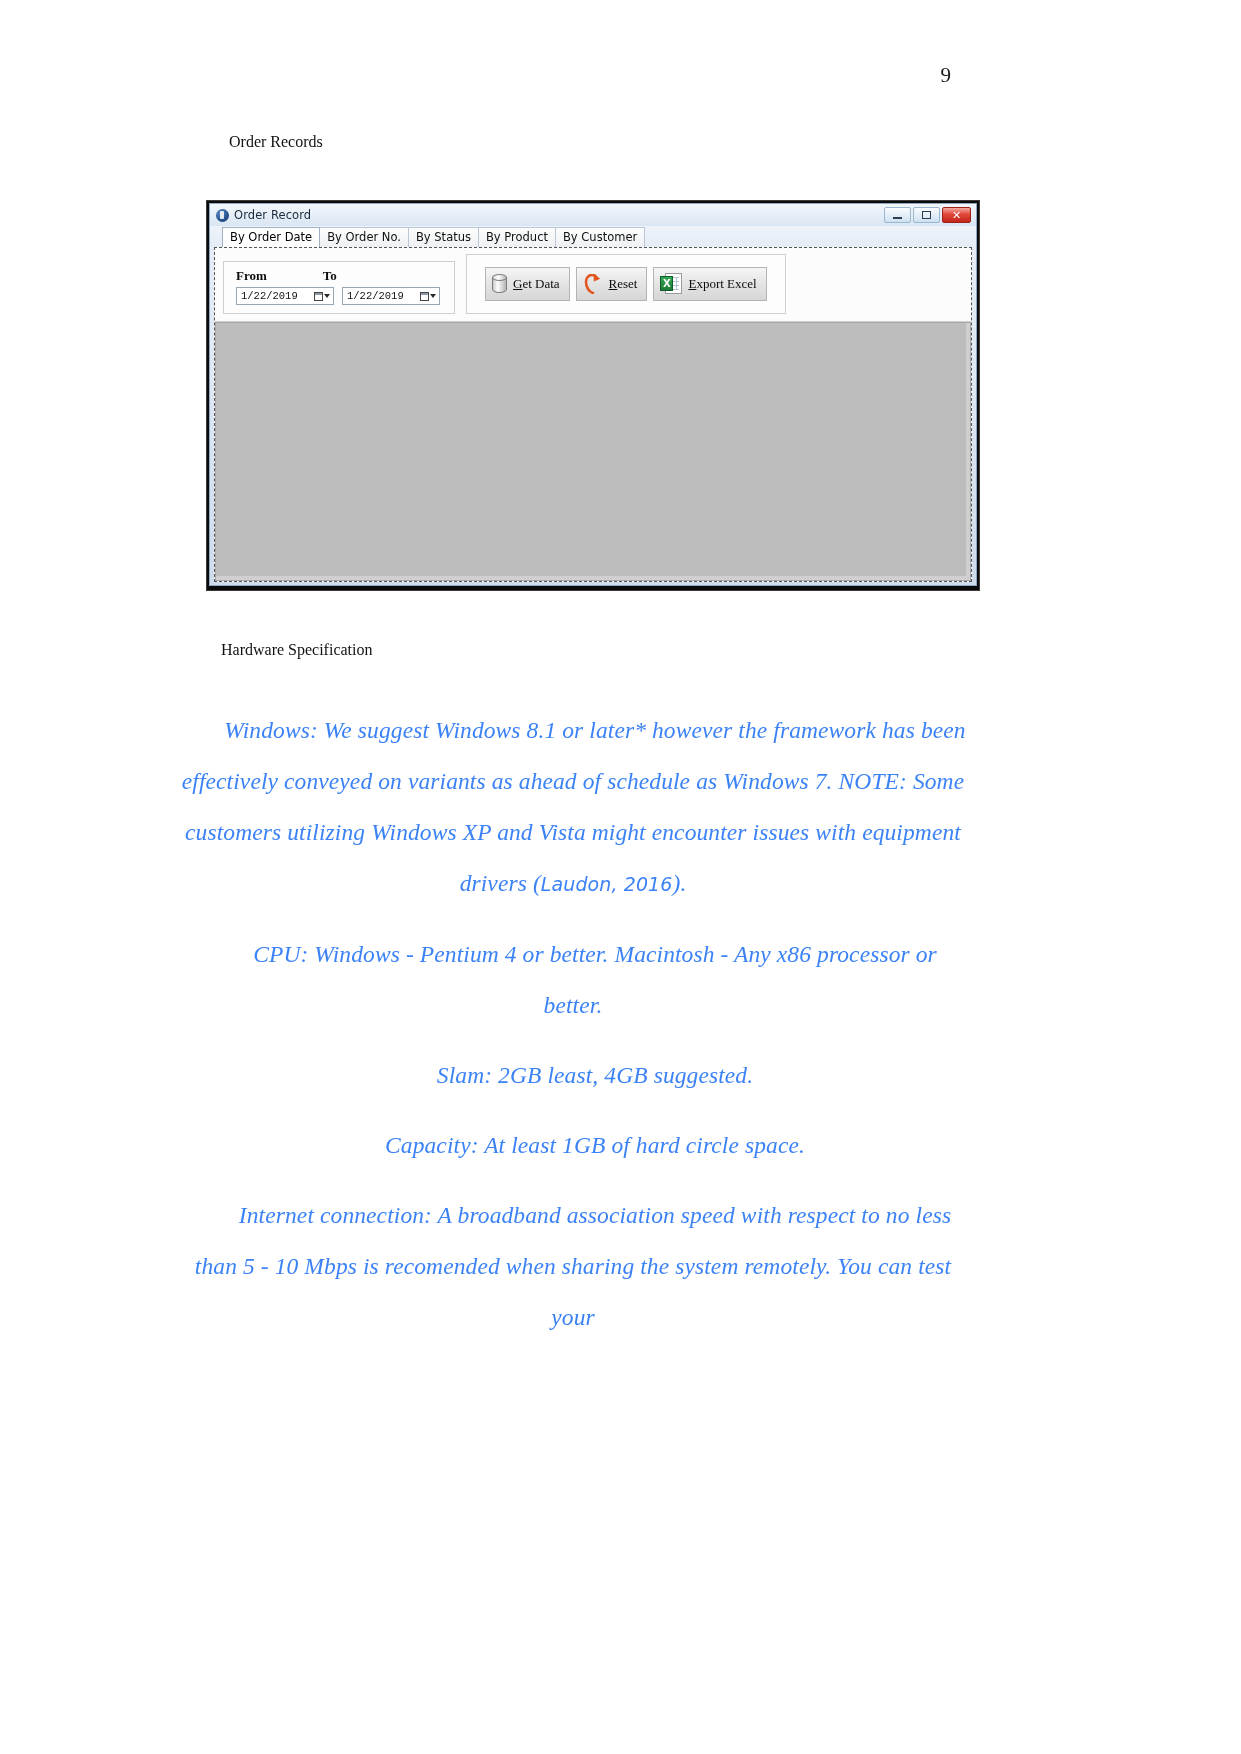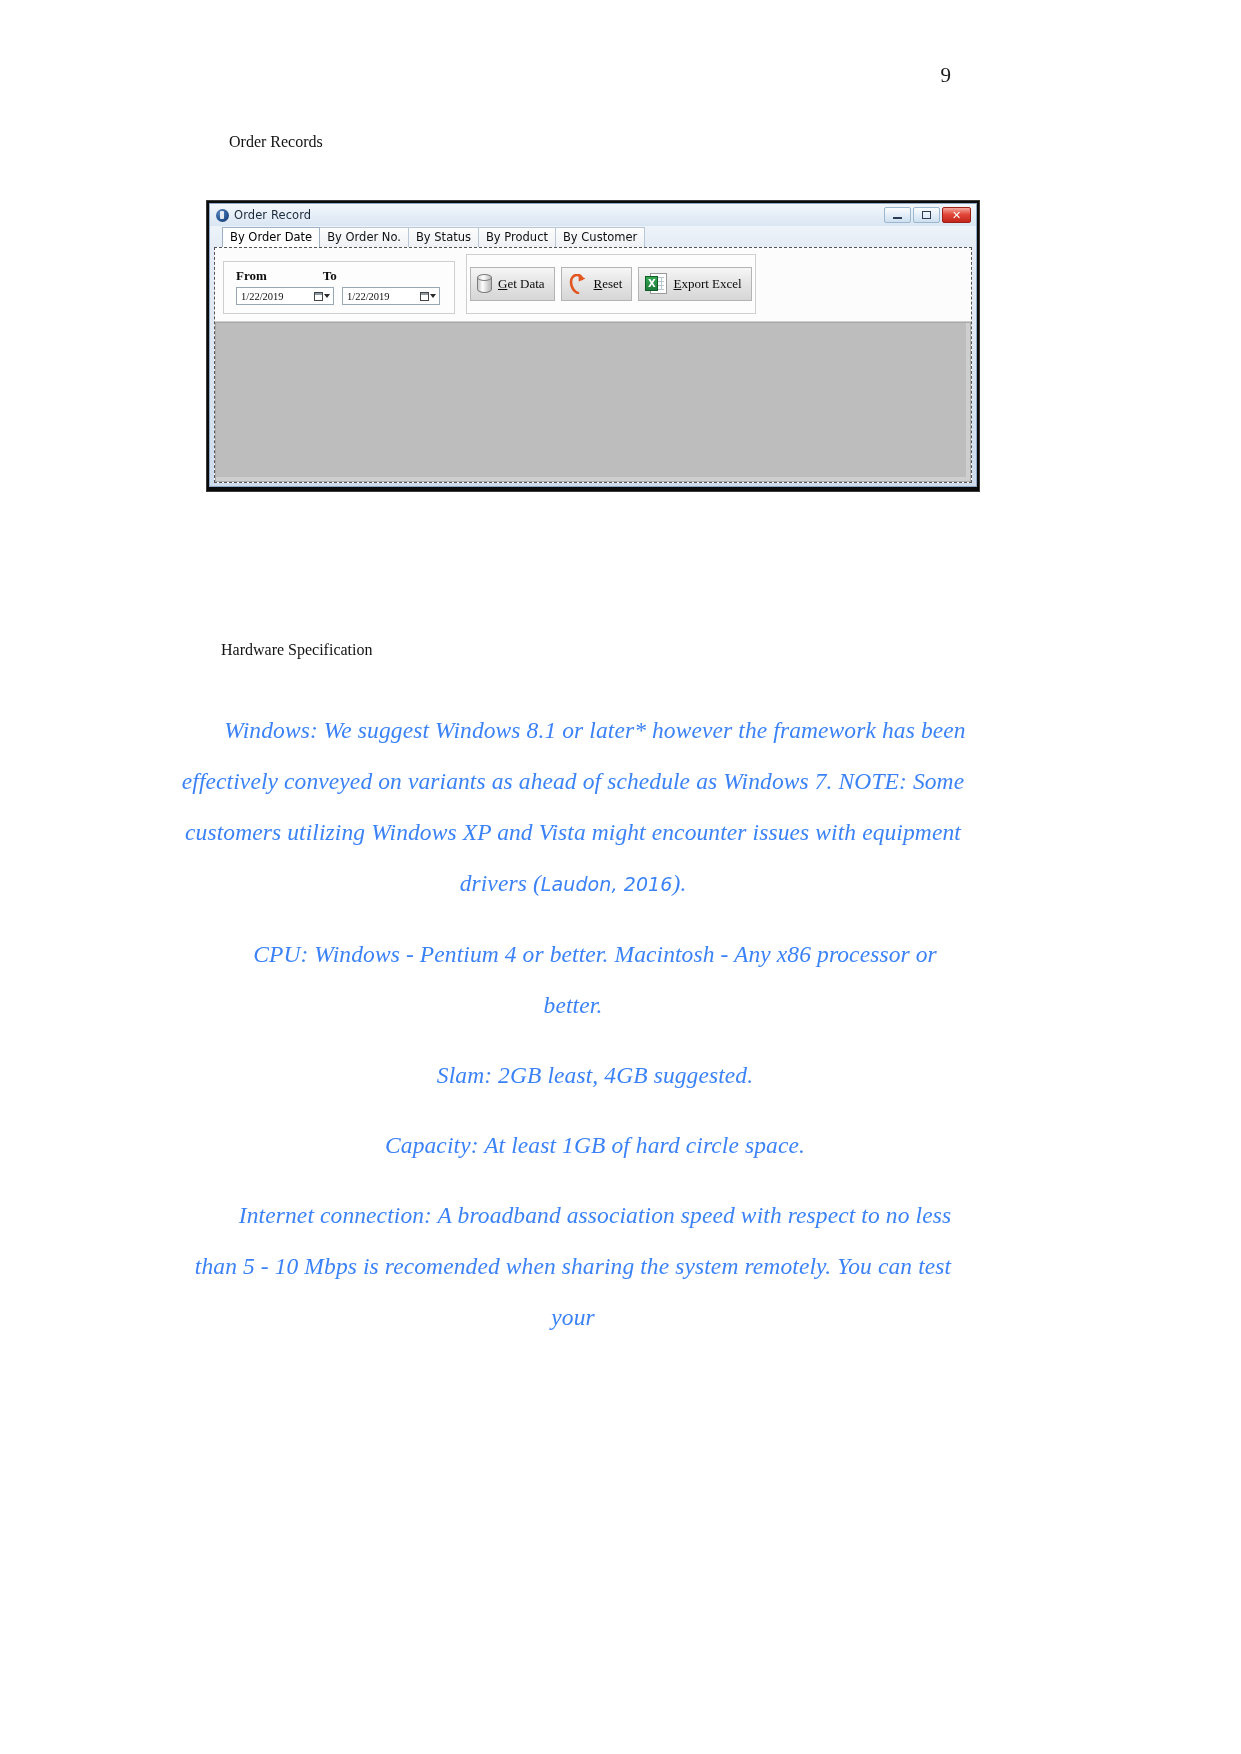--- a/index.html
+++ b/index.html
@@ -65,21 +65,21 @@
     font-family: "DejaVu Sans", sans-serif;
     font-size: 19px;
   }
 
   
   .app-shot {
     position: absolute;
     left: 207px;
     top: 201px;
     width: 772px;
-    height: 290px;
+    height: 389px;
     box-sizing: border-box;
     background: #d7d7d7;
     border: 2px solid #0b0b0b;
     border-bottom: 4px solid #0a0a0a;
     box-shadow: 0 0 0 1px #3a3a3a;
   }
 
   
   .win {
     position: absolute;
@@ -217,21 +217,21 @@
     background: #fdfdfd;
     padding: 6px 10px 8px 12px;
     box-sizing: border-box;
   }
   .group-dates { width: 232px; margin-top: 7px; }
   .group-actions {
     flex: 0 0 auto;
     display: flex;
     align-items: center;
     gap: 6px;
-    padding: 4px 3px;
+    padding: 4px 18px;
   }
 
   .field-labels {
     display: flex;
     gap: 56px;
     margin-bottom: 3px;
   }
   .field-label {
     font-family: "Liberation Serif", serif;
     font-weight: bold;
@@ -244,21 +244,21 @@
     height: 18px;
     border: 1px solid #9aa7b4;
     background: #ffffff;
     display: flex;
     align-items: center;
     box-sizing: border-box;
     padding-left: 4px;
     position: relative;
   }
   .date-value {
-    font-family: Liberation Serif, serif;
+    font-family: Liberation Mono, monospace;
     font-size: 10.5px;
     color: #101010;
     flex: 1;
   }
   .date-btn {
     display: flex;
     align-items: center;
     gap: 1px;
     padding-right: 3px;
   }

